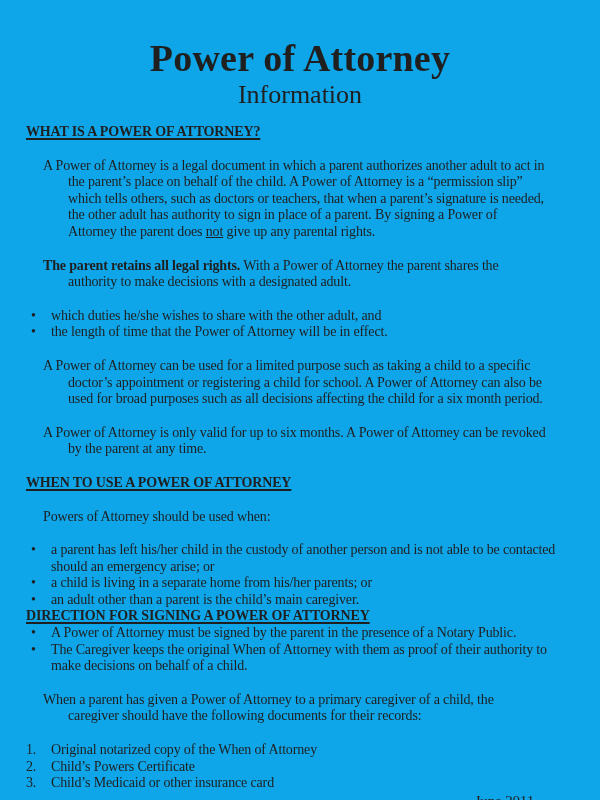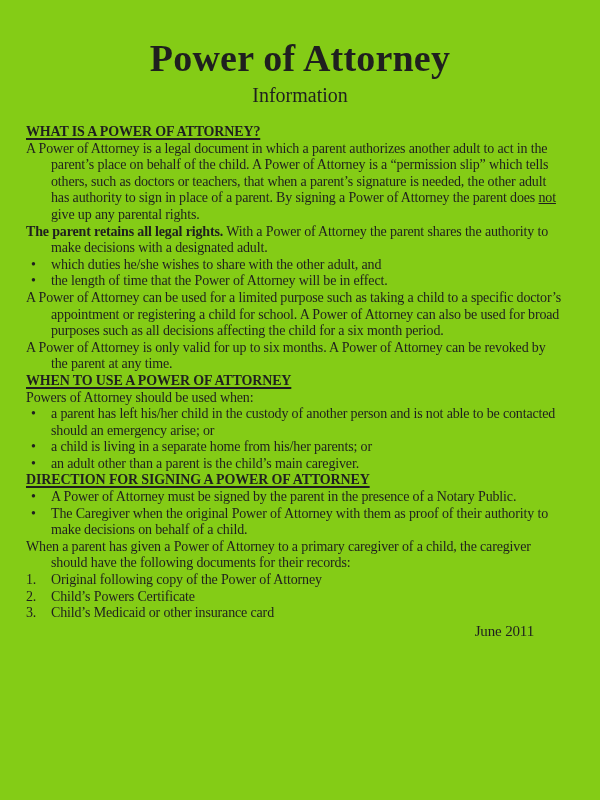--- a/index.html
+++ b/index.html
@@ -4,47 +4,47 @@
 <style>
   html, body {
     margin: 0;
     padding: 0;
     background: #ffffff;
   }
   .page {
     position: relative;
     width: 600px;
     height: 800px;
-    background: #84cc16;
+    background: #0ea5e9;
     color: #1f1f1f;
     font-family: "Liberation Serif", "DejaVu Serif", serif;
     overflow: hidden;
     box-sizing: border-box;
   }
   .doc-title {
     margin-top: 36px;
     text-align: center;
     font-size: 38px;
     font-weight: 700;
     line-height: 44px;
     letter-spacing: 0.2px;
   }
   .doc-subtitle {
     text-align: center;
-    font-size: 20px;
+    font-size: 26px;
     line-height: 30px;
   }
   .content {
     box-sizing: border-box;
     padding: 14px 36px 0 26px;
     font-size: 14px;
     line-height: 16.6px;
     letter-spacing: -0.15px;
   }
-  .content p { margin: 0; }
+  .content p { margin: 17px; }
   .heading {
     font-weight: 700;
     text-decoration: underline;
     text-decoration-thickness: 1.5px;
     text-underline-offset: 2px;
   }
   .hang {
     padding-left: 25px;
     text-indent: -25px;
   }
@@ -118,28 +118,28 @@
     </div>
 
     <div class="heading">DIRECTION FOR SIGNING A POWER OF ATTORNEY</div>
 
     <div class="li">
       <span class="marker">•</span>
       <span>A Power of Attorney must be signed by the parent in the presence of a Notary Public.</span>
     </div>
     <div class="li">
       <span class="marker">•</span>
-      <span>The Caregiver when the original Power of Attorney with them as proof of their authority to make decisions on behalf of a child.</span>
+      <span>The Caregiver keeps the original When of Attorney with them as proof of their authority to make decisions on behalf of a child.</span>
     </div>
 
     <p class="hang gap">When a parent has given a Power of Attorney to a primary caregiver of a child, the caregiver should have the following documents for their records:</p>
 
     <div class="li num">
       <span class="marker">1.</span>
-      <span>Original following copy of the Power of Attorney</span>
+      <span>Original notarized copy of the When of Attorney</span>
     </div>
     <div class="li num">
       <span class="marker">2.</span>
       <span>Child’s Powers Certificate</span>
     </div>
     <div class="li num">
       <span class="marker">3.</span>
       <span>Child’s Medicaid or other insurance card</span>
     </div>
 

